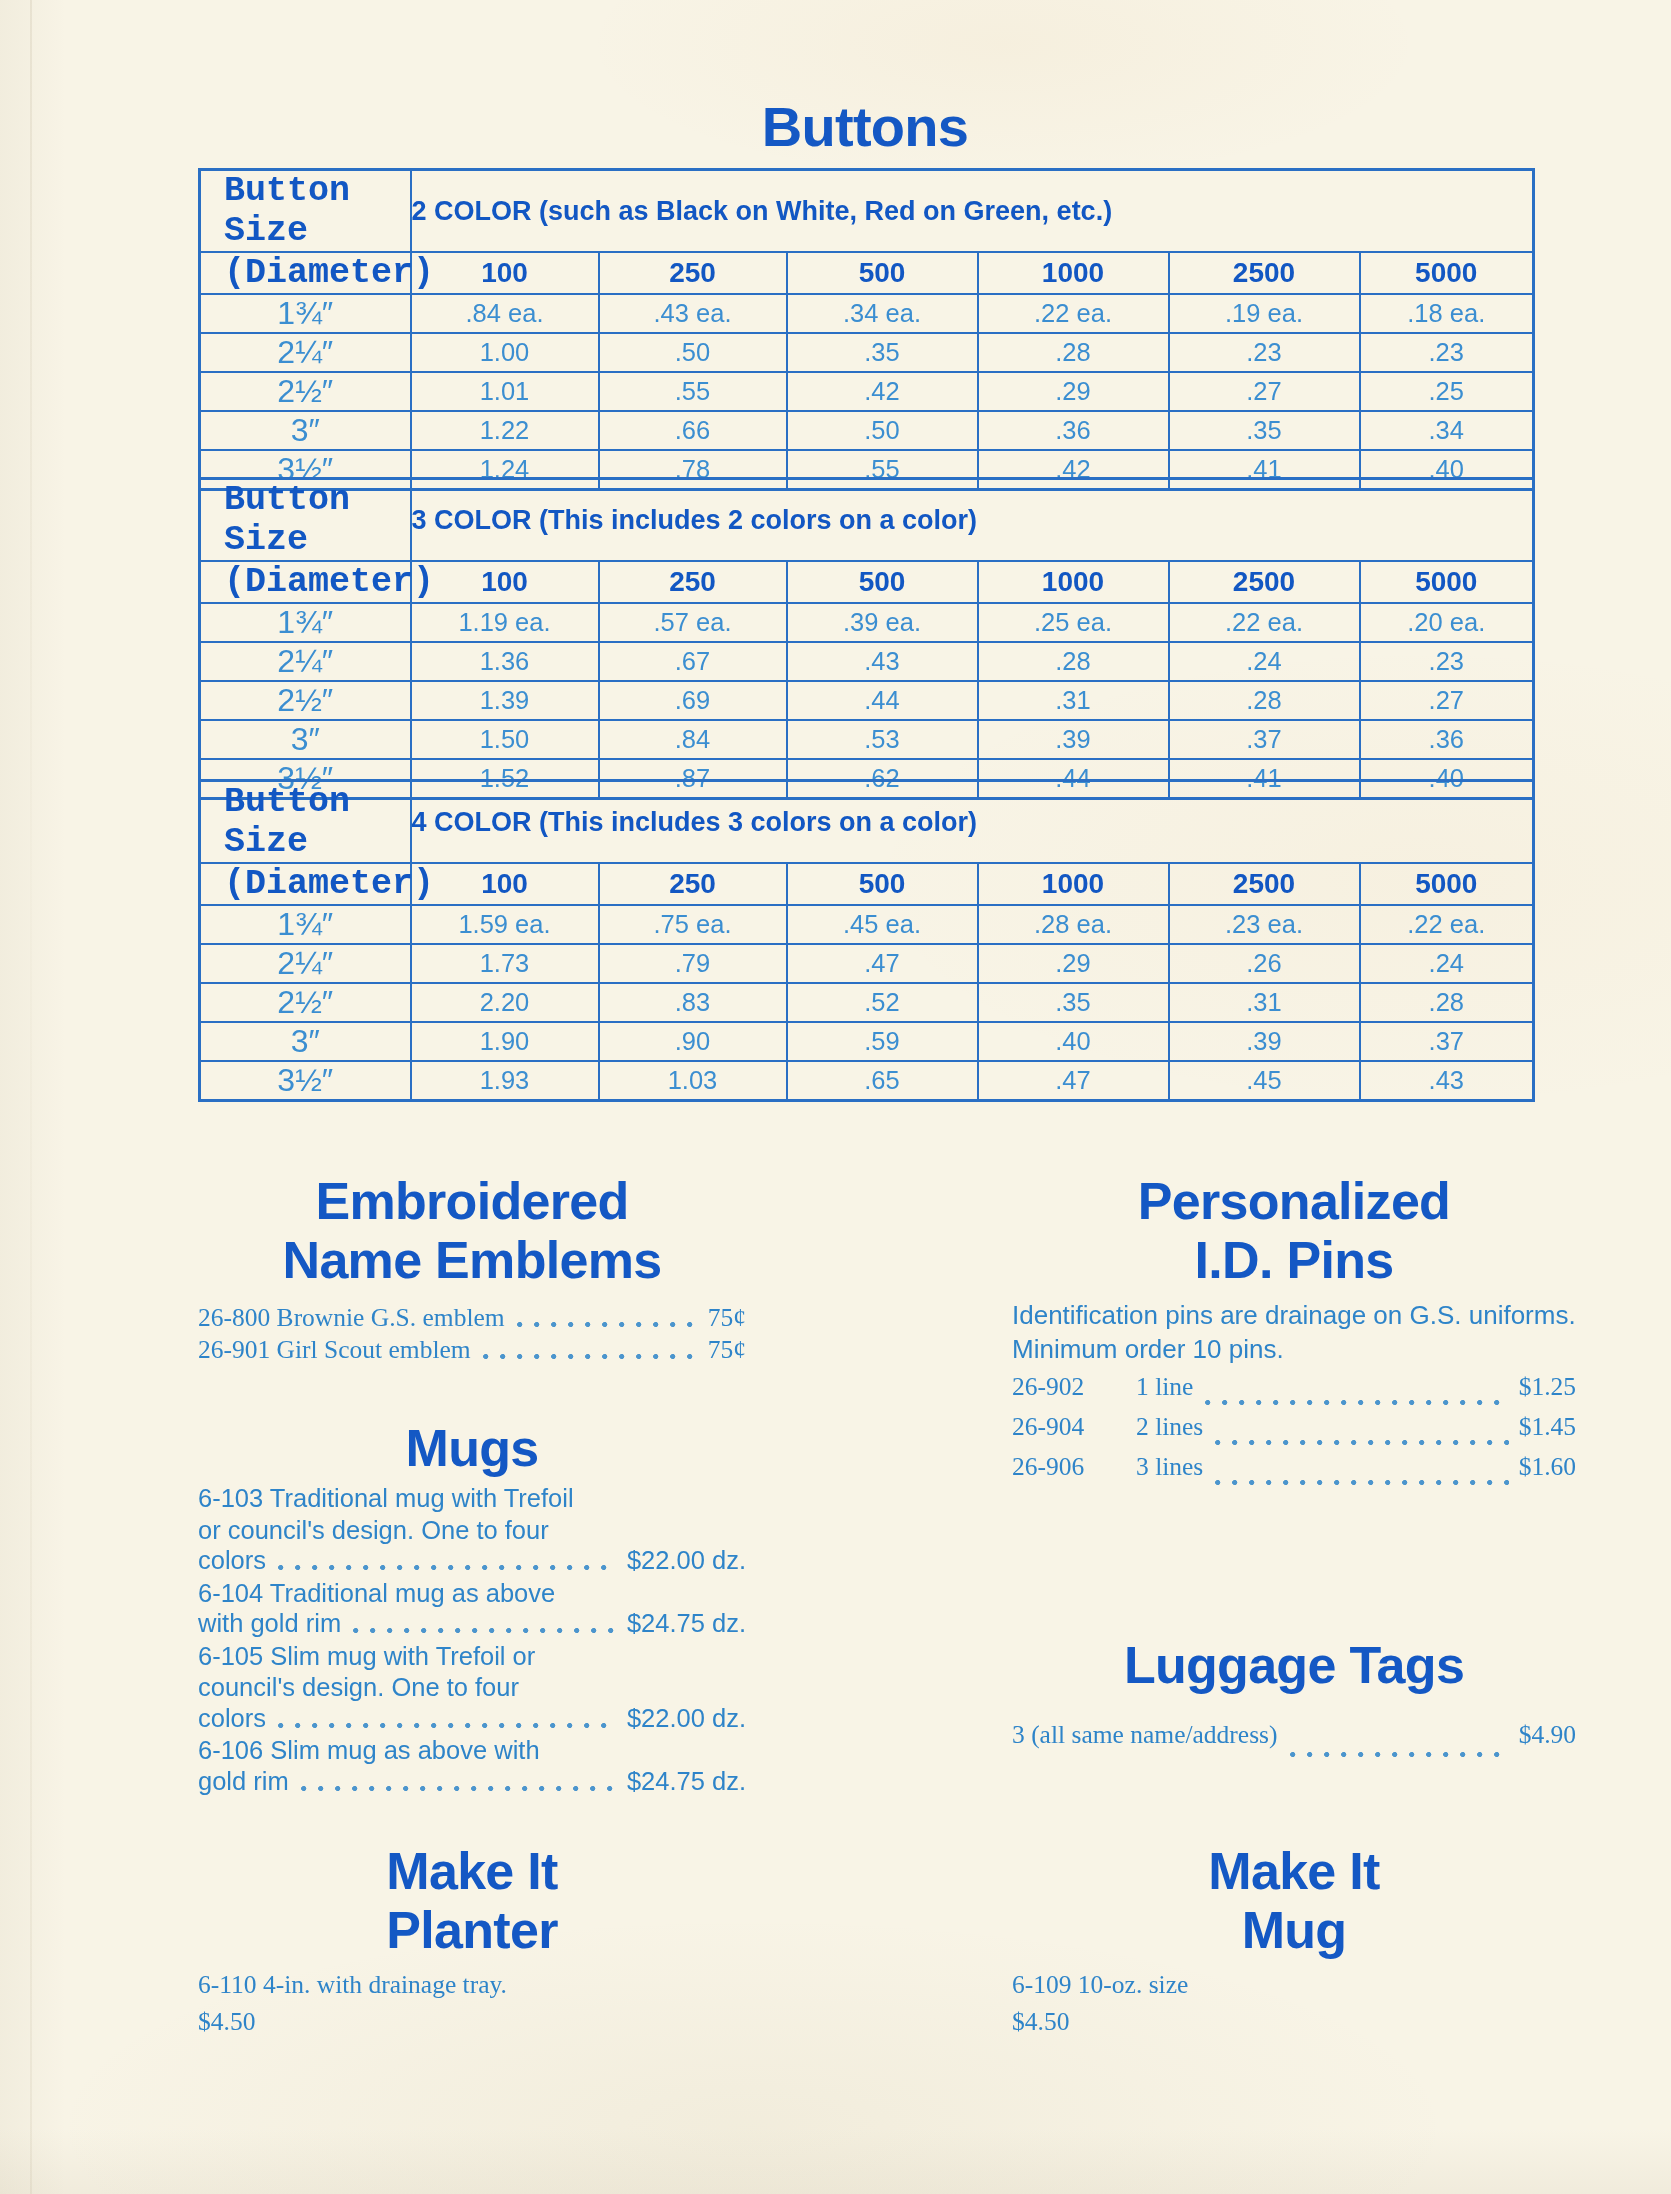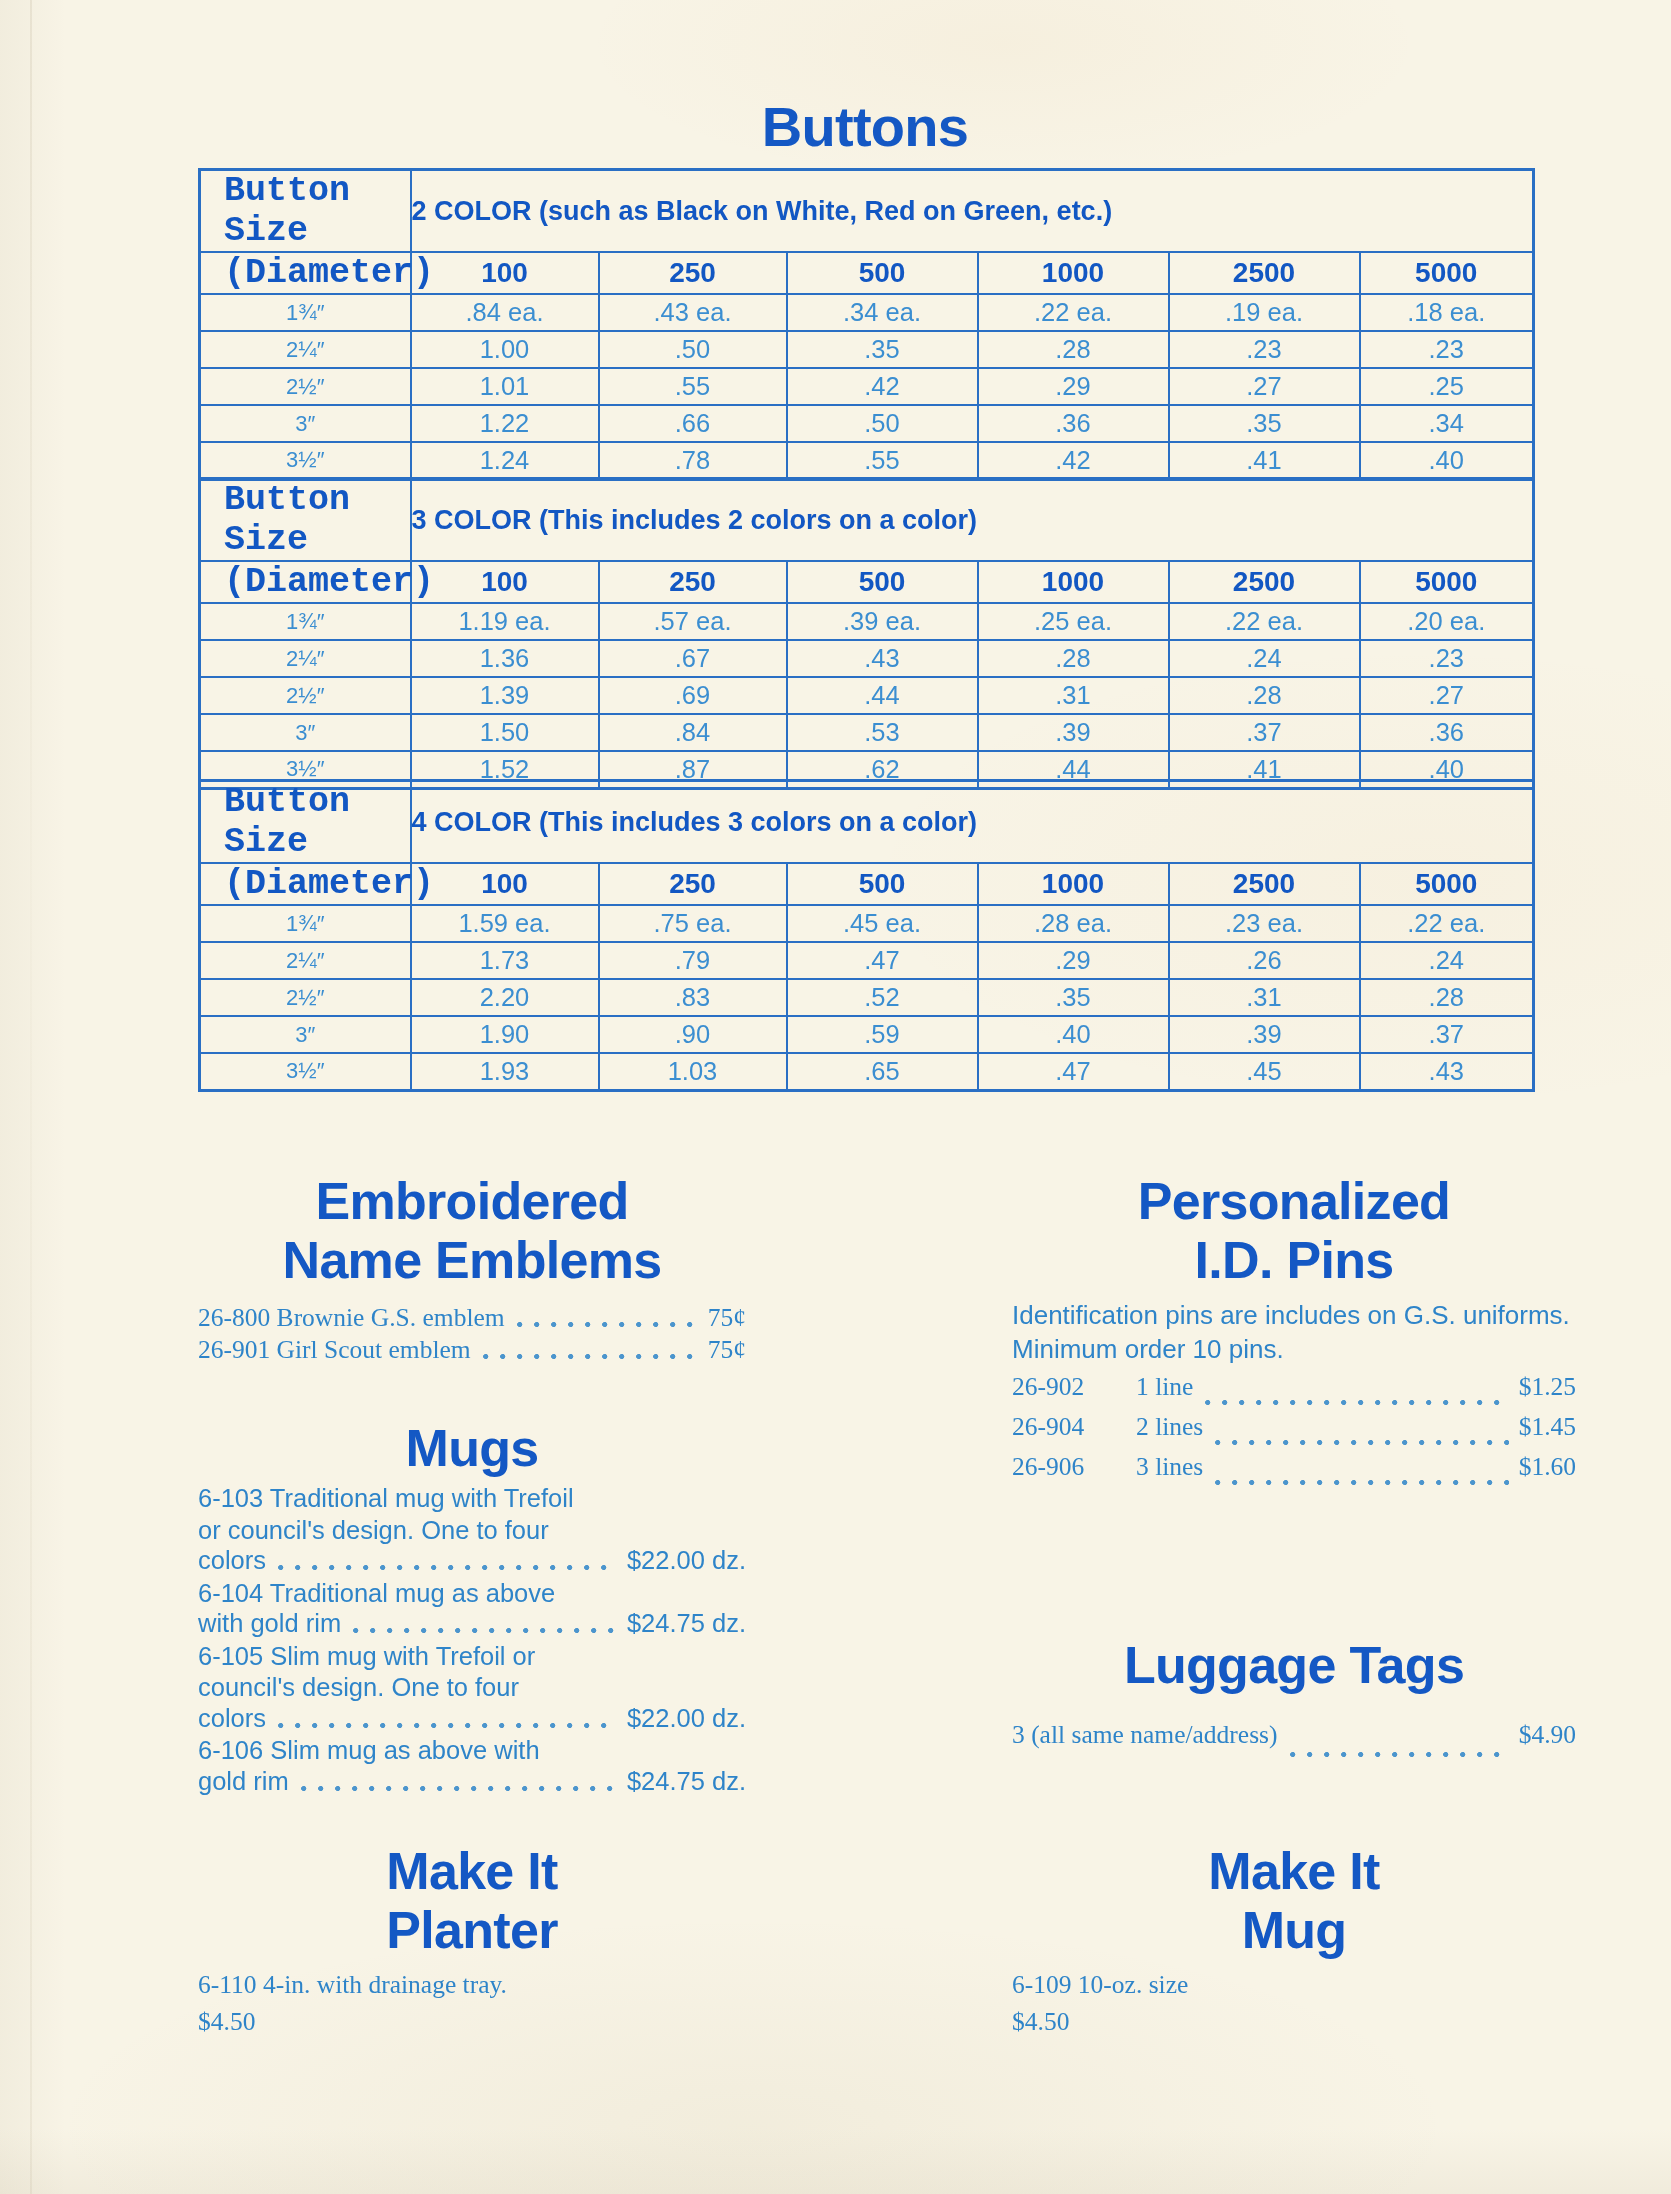--- a/index.html
+++ b/index.html
@@ -71,21 +71,21 @@
   .btable th.spanhead {
     text-align: left;
     font-size: 27px; font-weight: 700; color: var(--table-header-blue);
   }
   .btable th.qty {
     text-align: center;
     font-size: 28px; font-weight: 700; color: var(--table-header-blue);
   }
   .btable th.size-cell {
     text-align: center; font-weight: 400;
-    font-size: 22px; color: var(--value-blue);
+    font-size: 32px; color: var(--value-blue);
   }
   .btable td.price-cell {
     text-align: center;
     font-size: 25.5px; color: var(--value-blue);
   }
 
   
   .heading {
     position: absolute;
     text-align: center;
@@ -382,21 +382,21 @@
       <span class="leader"></span>
       <span class="price">75¢</span>
     </div>
   </div>
 
   <div class="heading col-right" id="idpins-heading">
     <div>Personalized</div>
     <div>I.D. Pins</div>
   </div>
   <div class="items col-right" id="idpins-note">
-    <div>Identification pins are includes on G.S. uniforms.</div>
+    <div>Identification pins are drainage on G.S. uniforms.</div>
     <div>Minimum order 10 pins.</div>
   </div>
   <div class="items col-right" id="idpins-items">
     <div class="item-row">
       <span class="idcode">26-902</span>
       <span class="desc">1 line</span>
       <span class="leader"></span>
       <span class="price">$1.25</span>
     </div>
     <div class="item-row">

